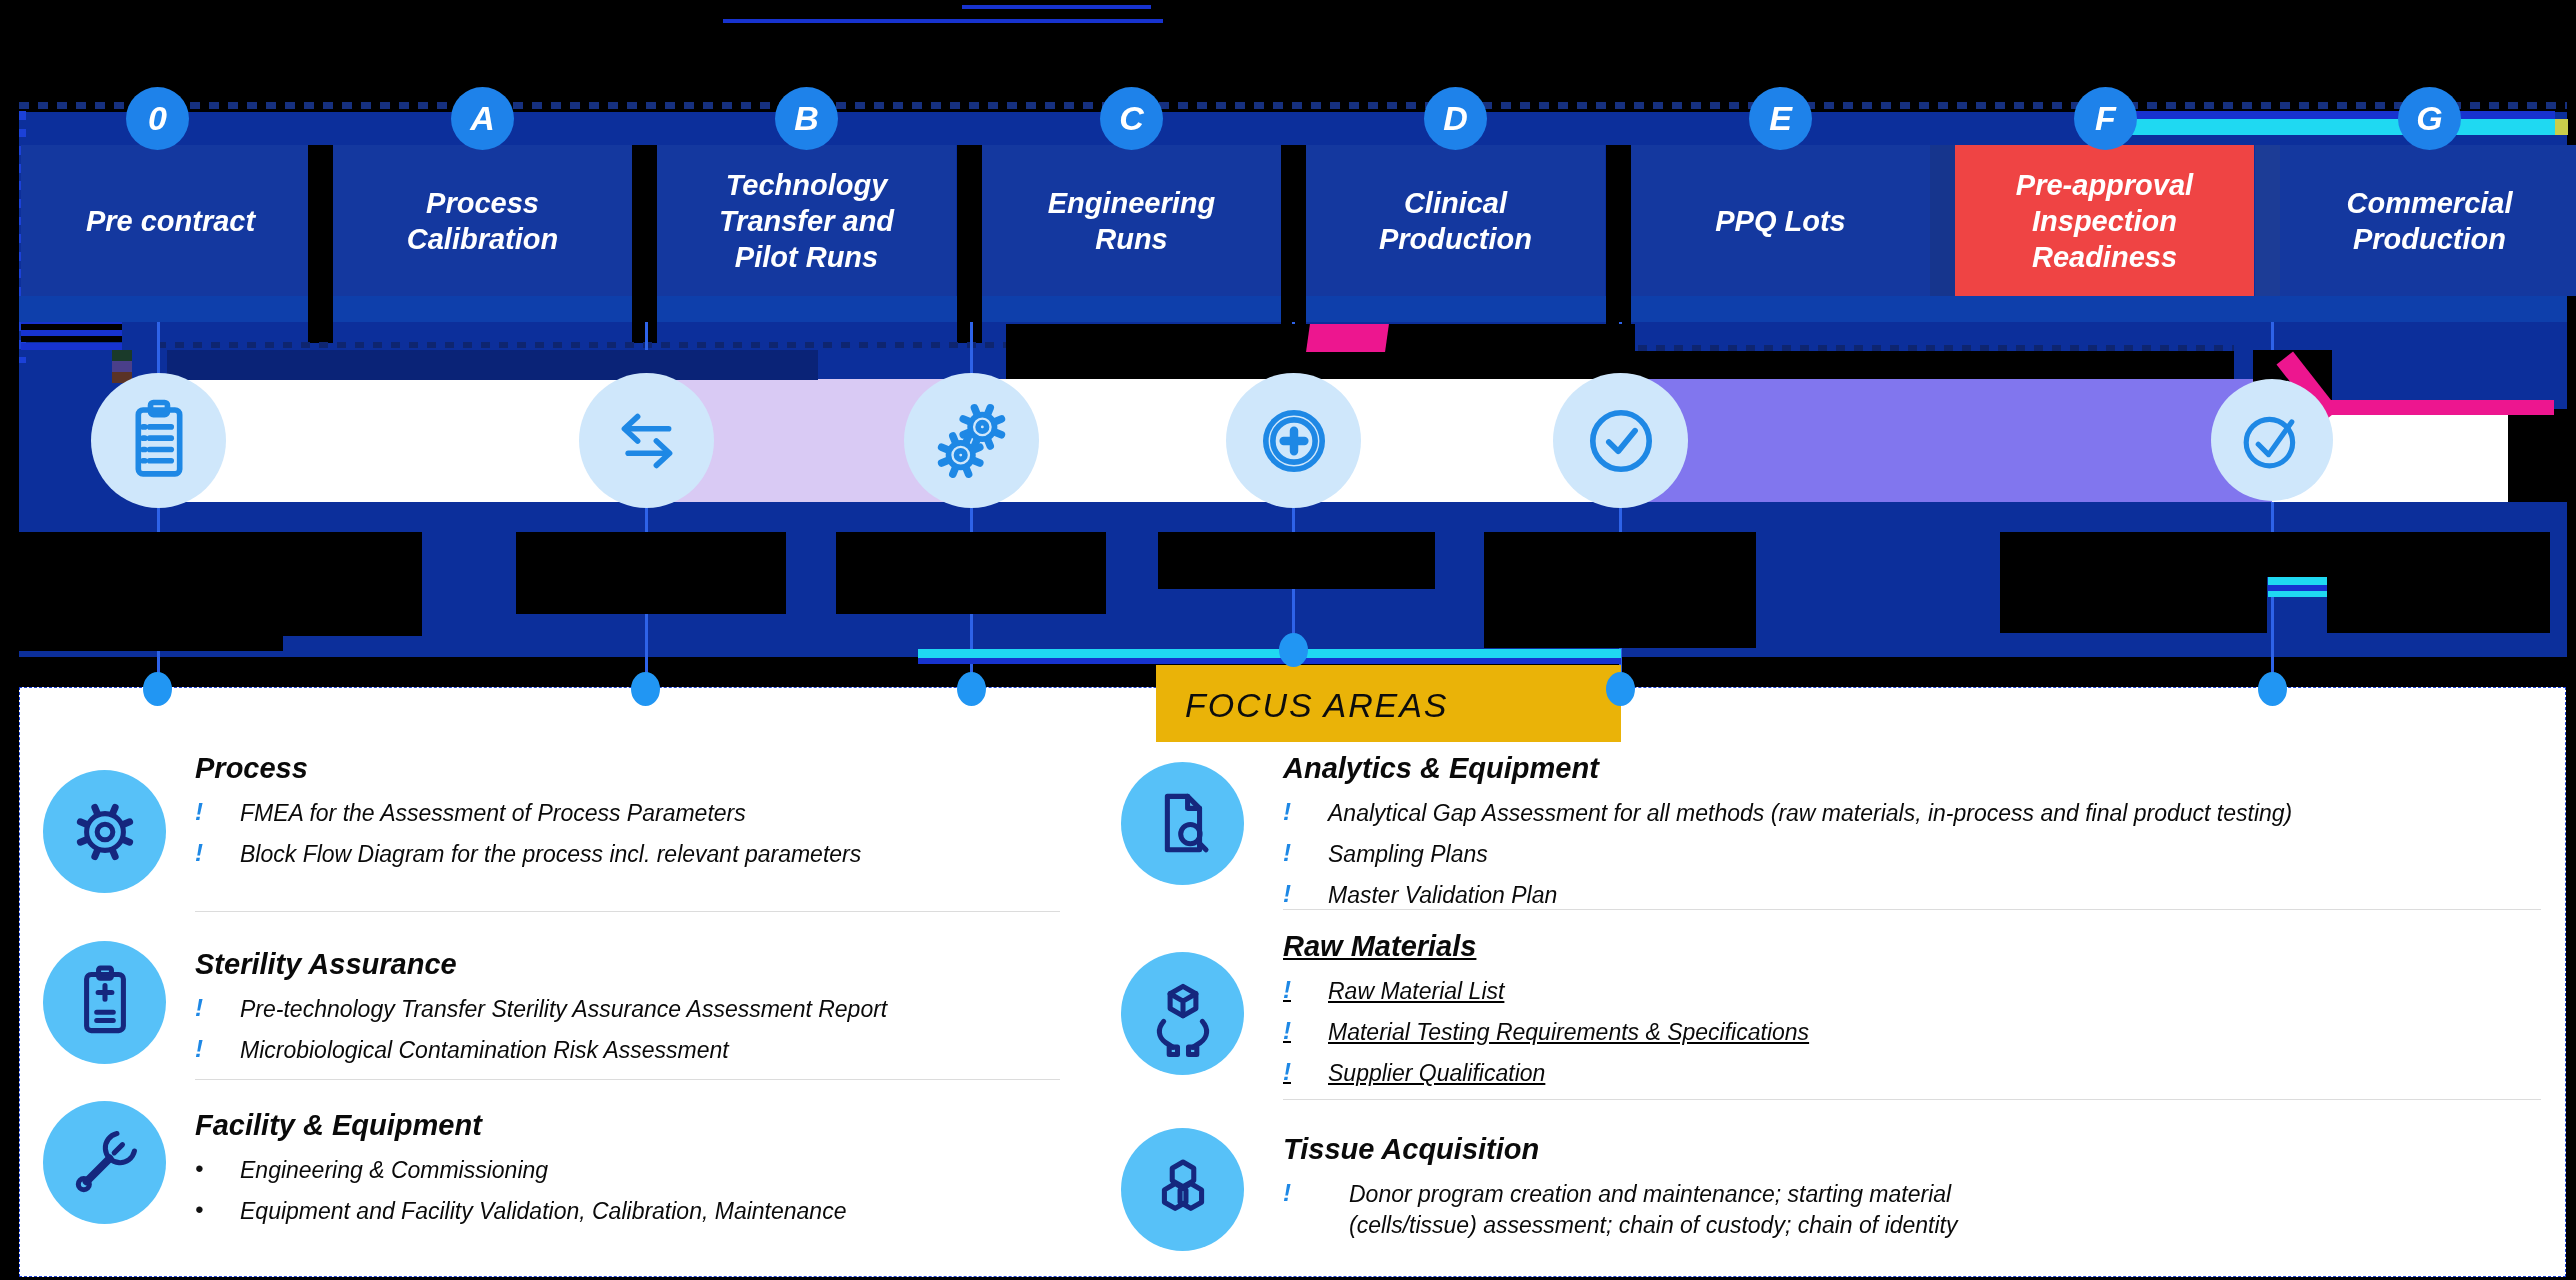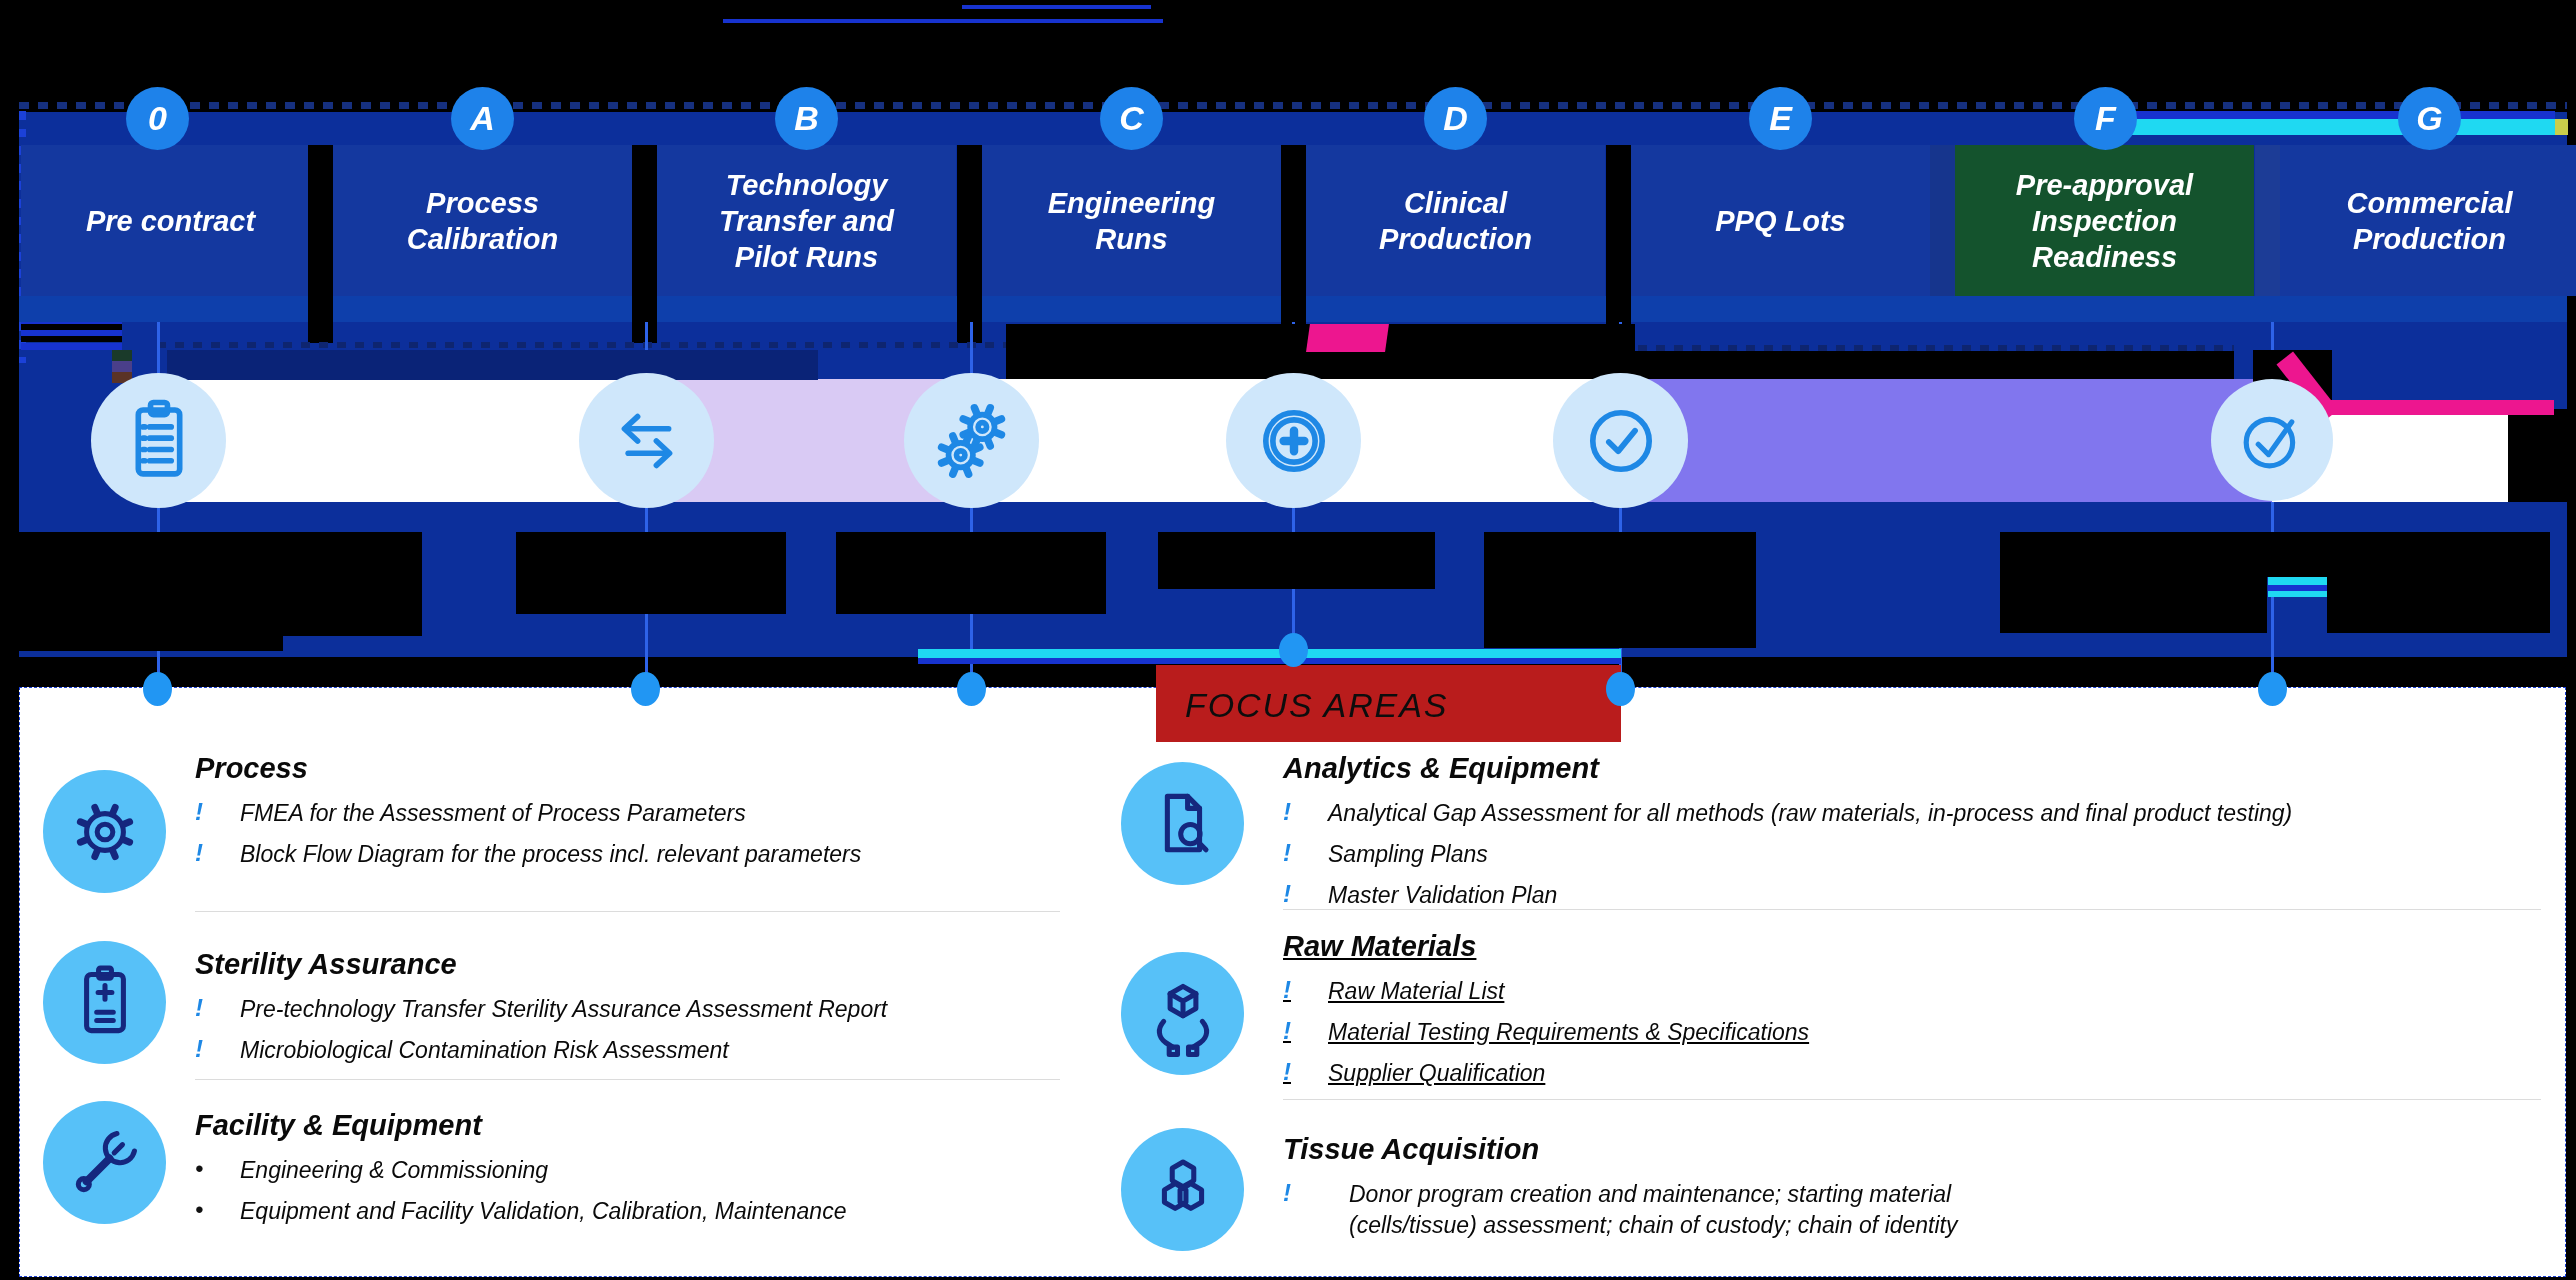--- a/index.html
+++ b/index.html
@@ -27,21 +27,21 @@
   .mil-circle{border-radius:50%;background:#CFE7FB;display:flex;align-items:center;justify-content:center;}
   .dot{background:#2196F3;border-radius:50%;}
   .blk{background:#000;}
   .nvy{background:#0A2377;}
   
   .cyan{background:#1FD9F2;} .roy{background:#1733CF;} .yel{background:#C9CE4B;}
   .pink{background:#ED168F;}
   
   #focus-panel{left:19px;top:687px;width:2545px;height:588px;background:#fff;
     border:1.9px dashed #1B41D8;}
-  #focus-label-box{left:1156px;top:665px;width:465px;height:77px;background:#b91c1c;}
+  #focus-label-box{left:1156px;top:665px;width:465px;height:77px;background:#eab308;}
   #focus-title{position:absolute;left:29px;top:21.4px;color:#0D0D0D;font-style:italic;
     font-size:34px;letter-spacing:1.9px;white-space:nowrap;}
   .focus-icon-circle{position:absolute;border-radius:50%;background:#57C1F8;
     display:flex;align-items:center;justify-content:center;}
   .focus-heading{font-style:italic;font-weight:bold;font-size:29px;color:#0A0A0A;margin-bottom:12.6px;}
   .focus-item{display:flex;align-items:flex-start;margin-bottom:10px;}
   .focus-bullet{font-style:italic;font-weight:bold;font-size:24px;width:45px;flex:0 0 45px;}
   .bullet-alert{color:#1E88E5;}
   .bullet-dot{color:#111;font-weight:normal;}
   .focus-item-text{font-style:italic;font-size:23px;line-height:31px;color:#0A0A0A;}
@@ -105,21 +105,21 @@
           <div>Production</div>
         </div>
       </div>
       <div class="phase-gap" style="left: 1606px; height: 198px; background: rgb(0, 0, 0);"></div>
       <div class="phase-box" style="left: 1631px; background: rgb(20, 56, 159);">
         <div class="phase-title">
           <div>PPQ Lots</div>
         </div>
       </div>
       <div class="phase-gap" style="left: 1930px; height: 151px; background: rgb(22, 53, 141);"></div>
-      <div class="phase-box" style="left: 1955px; background: #14532d; align-items: center;">
+      <div class="phase-box" style="left: 1955px; background: #ef4444; align-items: center;">
         <div class="phase-title">
           <div>Pre-approval</div>
           <div>Inspection</div>
           <div>Readiness</div>
         </div>
       </div>
       <div class="phase-gap" style="left: 2255px; height: 151px; background: rgb(28, 60, 150);"></div>
       <div class="phase-box" style="left: 2280px; background: rgb(20, 56, 159);">
         <div class="phase-title">
           <div>Commercial</div>

